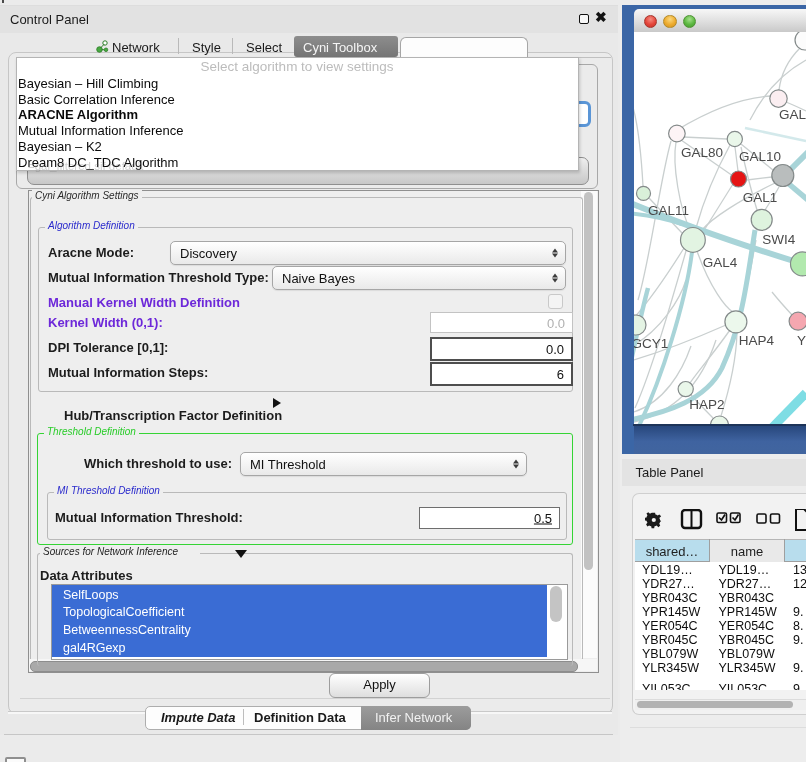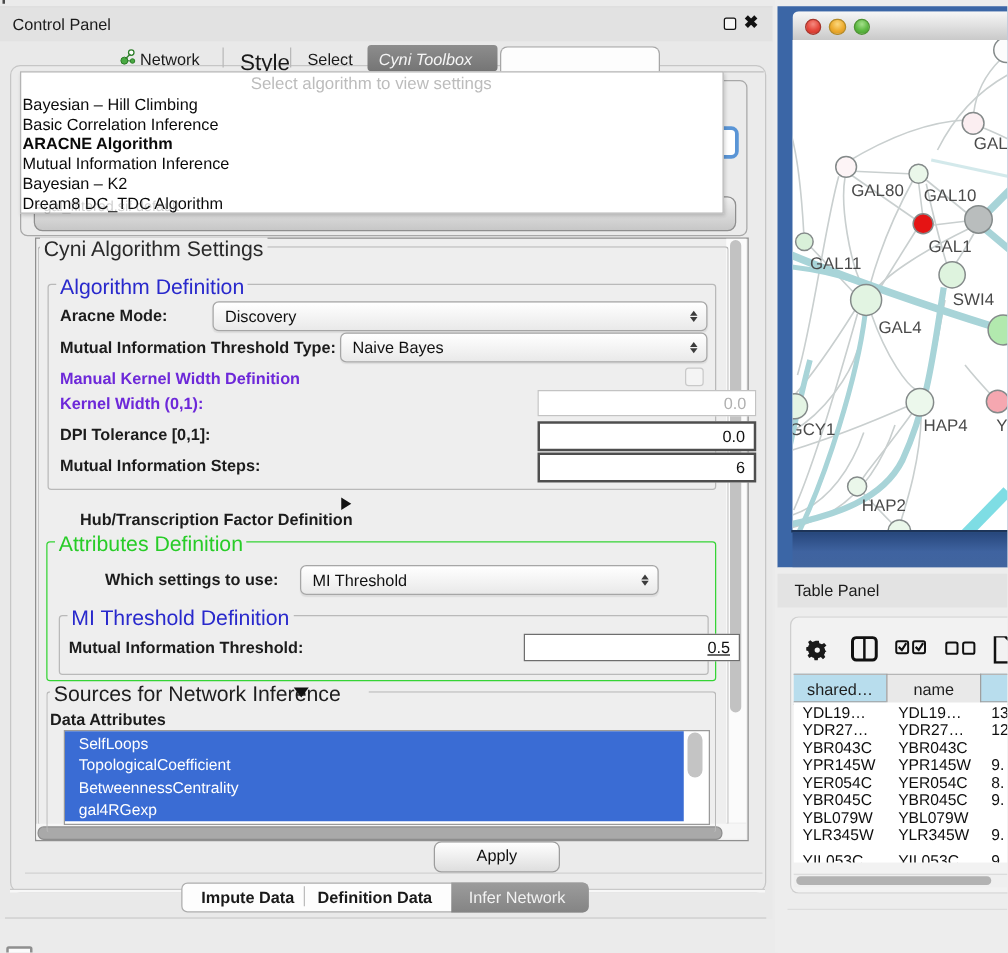--- a/index.html
+++ b/index.html
@@ -6,24 +6,24 @@
 body{width:806px;height:762px;position:relative;overflow:hidden;background:#ececec;font-family:"Liberation Sans",sans-serif;}
 .abs{position:absolute;}
 .lbl{font-size:13px;font-weight:bold;color:#1c1c1c;white-space:nowrap;}
 .dis{color:#6d28d9;}
 .combo{position:absolute;border:1px solid #a6a6a6;border-radius:5px;background:linear-gradient(180deg,#ffffff 0%,#f2f2f2 60%,#e9e9e9 100%);box-shadow:0 1px 1px rgba(0,0,0,0.08);}
 .combo .ct{position:absolute;left:9px;top:50%;transform:translateY(-50%);font-size:13px;color:#111;white-space:nowrap;}
 .combo .ar{position:absolute;right:6px;top:50%;transform:translateY(-50%);width:9px;text-align:center;}
 .ar i{display:block;width:0;height:0;border-left:3.5px solid transparent;border-right:3.5px solid transparent;margin:1px auto;}
 .ar .up{border-bottom:4.5px solid #3c3c3c;}
 .ar .dn{border-top:4.5px solid #3c3c3c;}
-.fld{position:absolute;background:#fff;font-size:13px;text-align:right;padding-left:32px;}
+.fld{position:absolute;background:#fff;font-size:13px;text-align:right;}
 .fld span{position:absolute;right:7px;top:50%;transform:translateY(-50%);}
 .gbox{position:absolute;border:1px solid #b9b9b9;border-radius:3px;}
-.gtitle{position:absolute;background:#eeeeee;padding:0 3px;font-size:17px;white-space:nowrap;}
+.gtitle{position:absolute;background:#eeeeee;padding:0 3px;font-size:10px;white-space:nowrap;font-style:italic;}
 </style>
 </head>
 <body>
 
 <div class="abs" style="left:0;top:0;width:620px;height:762px;background:#ebebeb;"></div>
 <div class="abs" style="left:2px;top:0;width:2px;height:3px;background:#4a4a4a;"></div>
 <div class="abs" style="left:0;top:5px;width:618px;height:28px;background:#e2e2e2;border-top:1px solid #ddd;"></div>
 <div class="abs" style="left:10px;top:12px;font-size:13px;color:#1b1b1b;">Control Panel</div>
 <div class="abs" style="left:579px;top:14px;width:8px;height:8px;border:1.5px solid #111;border-radius:2px;background:#f7f7f7;"></div>
 <div class="abs" style="left:595px;top:9px;font-size:14px;font-weight:bold;color:#111;">✖</div>
@@ -35,25 +35,25 @@
 <div class="abs" style="left:96px;top:39px;width:13px;height:13px;" id="neticon">
 <svg width="13" height="13">
       <circle cx="3.5" cy="9.5" r="2.8" fill="#49a942" stroke="#2c7d28" stroke-width="0.8"></circle>
       <circle cx="9" cy="3" r="2.2" fill="#fff" stroke="#2c7d28" stroke-width="1"></circle>
       <circle cx="10" cy="9.8" r="1.8" fill="#49a942" stroke="#2c7d28" stroke-width="0.8"></circle>
       <line x1="4.5" y1="8" x2="8.2" y2="4.2" stroke="#2c7d28" stroke-width="1"></line>
       <line x1="5.8" y1="9.6" x2="8.4" y2="9.8" stroke="#2c7d28" stroke-width="1"></line>
     </svg></div>
 <div class="abs" style="left:112px;top:40px;font-size:13px;color:#1a1a1a;">Network</div>
 <div class="abs" style="left:178px;top:38px;width:1px;height:16px;background:#b9b9b9;"></div>
-<div class="abs" style="left:192px;top:40px;font-size:18px;color:#1a1a1a;">Style</div>
+<div class="abs" style="left:192px;top:40px;font-size:13px;color:#1a1a1a;">Style</div>
 <div class="abs" style="left:232px;top:38px;width:1px;height:16px;background:#b9b9b9;"></div>
 <div class="abs" style="left:246px;top:40px;font-size:13px;color:#1a1a1a;">Select</div>
 <div class="abs" style="left:294px;top:36px;width:104px;height:21px;background:linear-gradient(180deg,#8d8d8d,#757575);border-radius:3px;"></div>
-<div class="abs" style="left:303px;top:40px;font-size:13px;color:#f5f5f5;font-style:italic;">Cyni Toolbox</div>
+<div class="abs" style="left:303px;top:40px;font-size:13px;color:#f5f5f5;">Cyni Toolbox</div>
 <div class="abs" style="left:400px;top:37px;width:126px;height:21px;background:#fdfdfd;border:1px solid #a6a6a6;border-radius:6px 6px 0 0;border-bottom:none;"></div>
 <div class="abs" style="left:412px;top:40px;font-size:14px;color:#701a75;margin-top:40px;">jActiveMNodules</div>
 <div class="abs" style="left:527px;top:57px;width:84px;height:1px;background:#c0c0c0;"></div>
 
 <div class="abs" style="left:16px;top:64px;width:580px;height:123px;border:1px solid #a8a8a8;border-radius:6px;background:#ebebeb;"></div>
 <div class="abs" style="left:400px;top:101px;width:185px;height:20px;border:3px solid #5a95d6;border-radius:6px;background:#fff;"></div>
 <div class="abs" style="left:27px;top:157px;width:560px;height:26px;border:1px solid #8f8f8f;border-radius:7px;background:linear-gradient(180deg,#efefef,#c7c7c7);"></div>
 
 <div class="abs" style="left:16px;top:57px;width:561px;height:112px;background:#ffffff;border:1px solid #b4b4b4;box-shadow:1px 2px 3px rgba(0,0,0,0.18);"></div>
 <div class="abs" style="left:16px;top:59px;width:562px;height:15px;font-size:13.5px;color:#bcbcbc;text-align:center;">Select algorithm to view settings</div>
@@ -107,22 +107,22 @@
     <span style="color:#111;">0.0</span>
   </div>
 <div class="lbl abs" style="left:48px;top:365px;">Mutual Information Steps:</div>
 <div class="fld" style="left:430px;top:362px;width:139px;height:20px;border:2px solid #4e4e4e;">
     <span style="color:#111;">6</span>
   </div>
 <div class="lbl abs" style="left:42px;top:408px;padding-left:22px;">Hub/Transcription Factor Definition</div>
 <div class="abs" style="left:273px;top:398px;width:0;height:0;border-top:5.5px solid transparent;border-bottom:5.5px solid transparent;border-left:8px solid #111;"></div>
 
 <div class="gbox" style="left:37px;top:433px;width:534px;height:110px;border-color:#35d435;"></div>
-<div class="gtitle" style="left:44px;top:426px;color:#28cc28;">Attributes Definition</div>
-<div class="lbl abs" style="left:84px;top:456px;">Which settings to use:</div>
+<div class="gtitle" style="left:44px;top:426px;color:#28cc28;">Threshold Definition</div>
+<div class="lbl abs" style="left:84px;top:456px;">Which threshold to use:</div>
 <div class="combo" style="left:240px;top:452px;width:285px;height:22px;">
     <span class="ct">MI Threshold</span>
     <span class="ar">
       <i class="up"></i>
       <i class="dn"></i>
     </span>
   </div>
 
 <div class="gbox" style="left:47px;top:492px;width:518px;height:46px;"></div>
 <div class="gtitle" style="left:54px;top:485px;color:#2929cc;">MI Threshold Definition</div>
@@ -137,24 +137,24 @@
 <div class="lbl abs" style="left:40px;top:568px;">Data Attributes</div>
 
 <div class="abs" style="left:51px;top:584px;width:515px;height:74px;background:#ffffff;border:1px solid #9a9a9a;"></div>
 <div class="abs" style="left:52px;top:585px;width:495px;height:72px;background:#3a6cd4;"></div>
 <div class="abs" style="left:63px;top:586.5px;font-size:12.5px;color:#fff;line-height:17.8px;">SelfLoops<br>TopologicalCoefficient<br>BetweennessCentrality<br>gal4RGexp</div>
 <div class="abs" style="left:550px;top:586px;width:12px;height:36px;background:#c4c4c4;border-radius:6px;"></div>
 
 <div class="abs" style="left:20px;top:698px;width:590px;height:1px;background:#d2d2d2;"></div>
 <div class="abs" style="left:8px;top:711px;width:604px;height:1px;background:#c9c9c9;"></div>
 <div class="abs" style="left:8px;top:712px;width:604px;height:2px;background:#f7f7f7;"></div>
-<div class="abs" style="left:347px;top:673px;width:99px;height:23px;background:linear-gradient(180deg,#ffffff,#dedede);border:1px solid #9d9d9d;border-radius:6px;text-align:center;font-size:13px;color:#111;line-height:22px;">Apply</div>
+<div class="abs" style="left:329px;top:673px;width:99px;height:23px;background:linear-gradient(180deg,#ffffff,#dedede);border:1px solid #9d9d9d;border-radius:6px;text-align:center;font-size:13px;color:#111;line-height:22px;">Apply</div>
 
 <div class="abs" style="left:145px;top:706px;width:324px;height:21.5px;background:#fdfdfd;border:1px solid #adadad;border-radius:5px;"></div>
-<div class="abs" style="left:161px;top:710px;font-size:13px;font-weight:bold;color:#1a1a1a;">Impute Data</div>
+<div class="abs" style="left:161px;top:710px;font-size:13px;font-weight:bold;color:#1a1a1a;font-style:italic;">Impute Data</div>
 <div class="abs" style="left:243px;top:709px;width:1px;height:16px;background:#bdbdbd;"></div>
 <div class="abs" style="left:254px;top:710px;font-size:13px;font-weight:bold;color:#1a1a1a;">Definition Data</div>
 <div class="abs" style="left:361px;top:706px;width:109.5px;height:23.5px;background:linear-gradient(180deg,#9c9c9c,#848484);border-radius:0 5px 5px 0;"></div>
 <div class="abs" style="left:375px;top:710px;font-size:13px;color:#f2f2f2;">Infer Network</div>
 
 <div class="abs" style="left:4px;top:734px;width:609px;height:1px;background:#c6c6c6;"></div>
 <div class="abs" style="left:0;top:735px;width:620px;height:27px;background:#ebebeb;"></div>
 <div class="abs" style="left:5px;top:757px;width:17px;height:8px;border:2px solid #8f8f8f;border-radius:2px 2px 0 0;background:#fbfbfb;"></div>
 
 <div class="abs" style="left:620px;top:0;width:186px;height:762px;background:#ededed;"></div>

